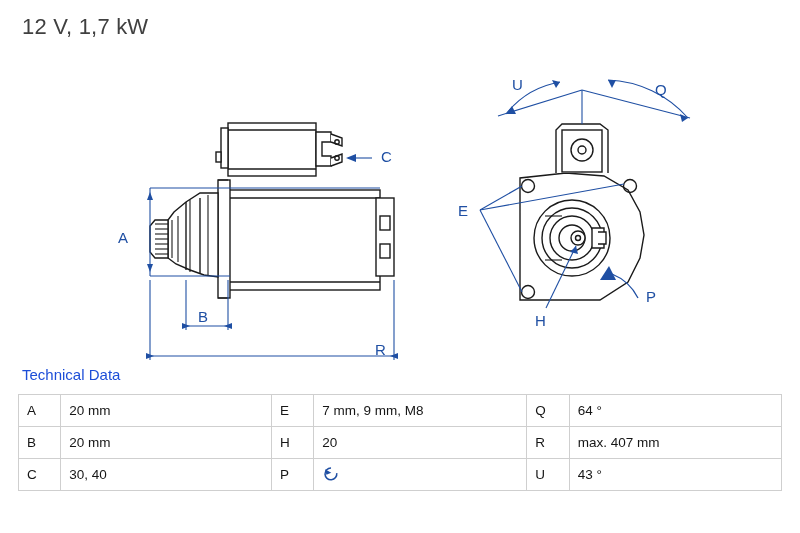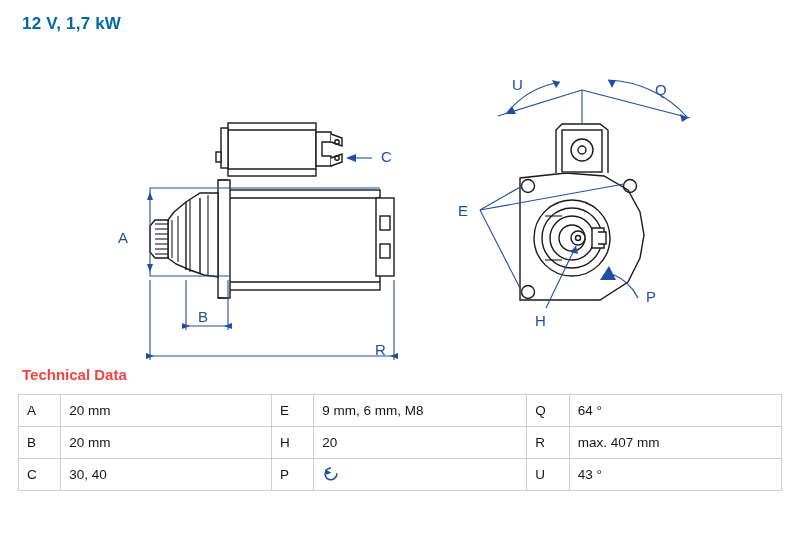--- a/index.html
+++ b/index.html
@@ -17,39 +17,39 @@
   }
   .page {
     position: relative;
     width: 800px;
     height: 533px;
   }
   .title {
     position: absolute;
     left: 22px;
     top: 14px;
-    font-size: 17px;
-    font-weight: bold;
+    font-size: 22px;
+    font-weight: normal;
     letter-spacing: 0.2px;
-    color: #0369a1;
+    color: #404040;
   }
   .drawing {
     position: absolute;
     left: 0;
     top: 30px;
     width: 800px;
     height: 330px;
   }
   .tech-title {
     position: absolute;
     left: 22px;
     top: 366px;
     font-size: 15px;
-    font-weight: bold;
-    color: #ef4444;
+    font-weight: normal;
+    color: #1d4ed8;
   }
   table.tech {
     position: absolute;
     left: 18px;
     top: 394px;
     width: 764px;
     border-collapse: collapse;
     font-size: 13.5px;
   }
   table.tech td {
@@ -223,21 +223,21 @@
   </svg>
 
   <div class="tech-title">Technical Data</div>
 
   <table class="tech">
     <tbody>
       <tr>
         <td class="key">A</td>
         <td class="val">20 mm</td>
         <td class="key">E</td>
-        <td class="val">9 mm, 6 mm, M8</td>
+        <td class="val">7 mm, 9 mm, M8</td>
         <td class="key">Q</td>
         <td class="val">64 °</td>
       </tr>
       <tr>
         <td class="key">B</td>
         <td class="val">20 mm</td>
         <td class="key">H</td>
         <td class="val">20</td>
         <td class="key">R</td>
         <td class="val">max. 407 mm</td>

